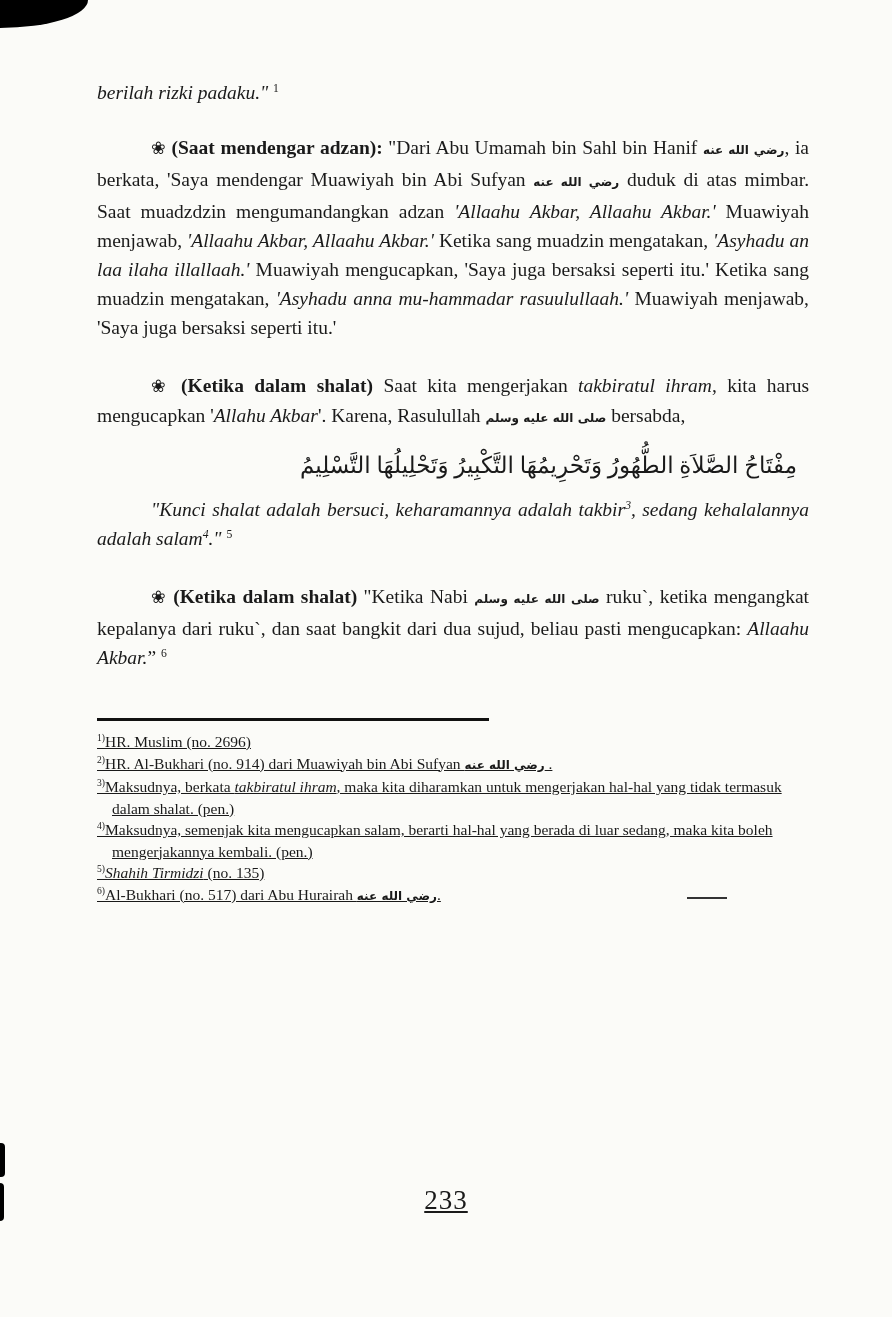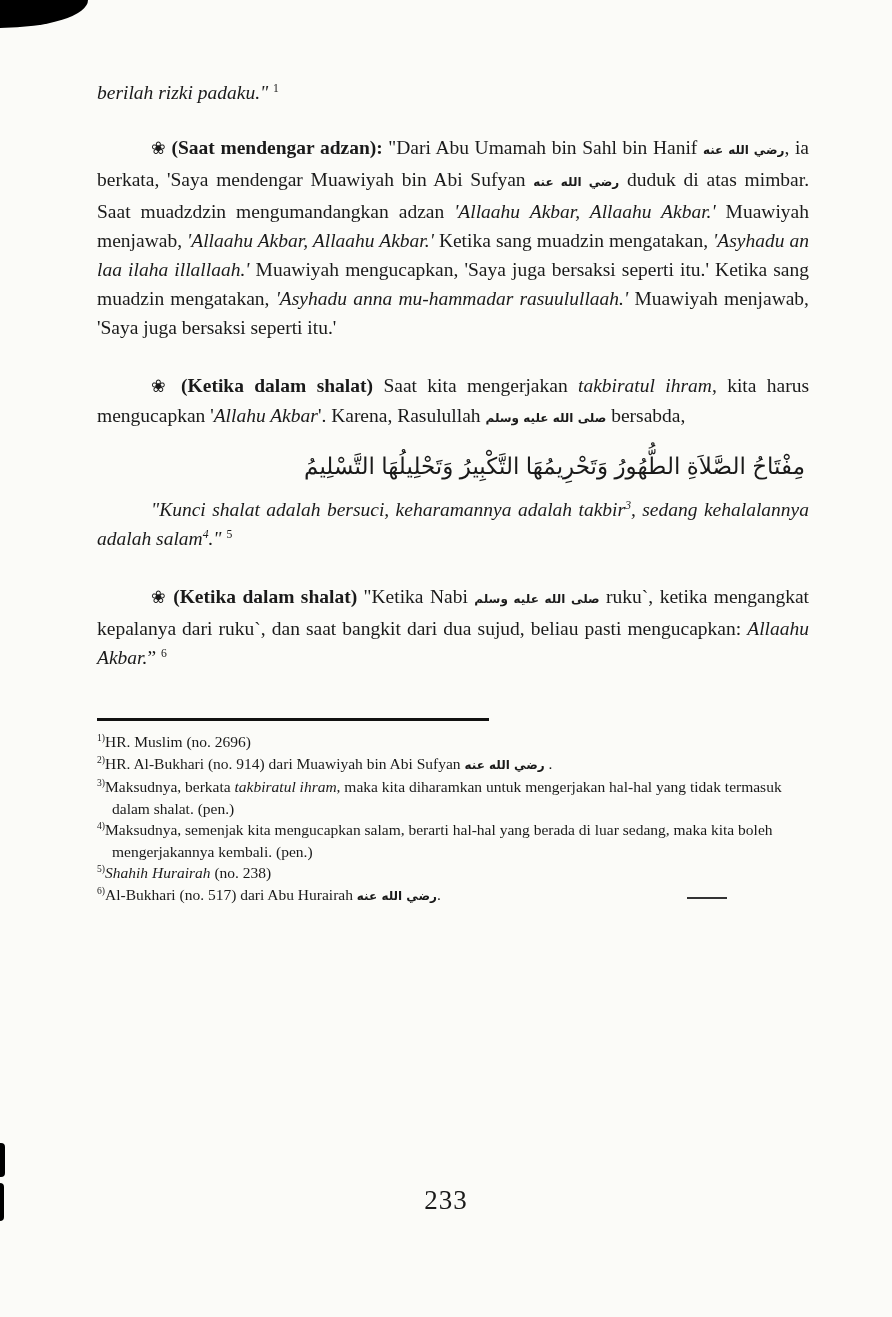--- a/index.html
+++ b/index.html
@@ -27,39 +27,39 @@
   .run-orn{font-style:normal;font-weight:normal;font-size:0.9em;}
   sup.run-sup{font-size:0.6em;font-style:normal;line-height:0;}
   sup.run-supi{font-size:0.6em;font-style:italic;line-height:0;}
   .run-ar{
     font-family:"DejaVu Sans",sans-serif;
     font-size:12px;font-style:normal;font-weight:bold;
     letter-spacing:0;white-space:nowrap;
   }
   .arabic-line{
     direction:rtl;text-align:right;
-    font-family:Liberation Sans, sans-serif;
+    font-family:Liberation Serif, serif;
     font-size:23px;line-height:42px;
-    margin:12px 4px 8px 0;
+    margin:12px 12px 8px 0;
     font-weight:normal;
   }
   .footnote-rule{
     width:392px;height:3px;background:#111;
     margin:46px 0 10px 0;border:none;
   }
   .footnotes{
     font-size:15.5px;line-height:21.5px;text-align:left;
   }
   .footnotes p{
-    padding-left:15px;text-indent:-15px;
+    padding-left:15px;text-indent:-15px;text-decoration:underline;
   }
   .footnotes sup{font-size:0.62em;line-height:0;}
   .page-number{
     position:absolute;left:0;top:1185px;width:892px;
-    text-align:center;font-size:27px;letter-spacing:1px;
+    text-align:center;font-size:27px;letter-spacing:1px;text-decoration:underline;
   }
   
   .corner-blob{
     position:absolute;left:0;top:0;width:88px;height:28px;
     background:#000;border-bottom-right-radius:88px 28px;
   }
   .edge-mark-1{
     position:absolute;left:0;top:1143px;width:5px;height:34px;
     background:#000;border-radius:0 4px 4px 0;
   }
@@ -95,19 +95,19 @@
 
   <p class="body-text indent block-gap"><span class="run-orn">❀ </span><span class="run-b">(Ketika dalam shalat) </span><span class="run-n">"Ketika Nabi </span><span class="run-ar">صلى الله عليه وسلم</span><span class="run-n"> ruku`, ketika mengangkat kepalanya dari ruku`, dan saat bangkit dari dua sujud, beliau pasti mengucapkan: </span><span class="run-i">Allaahu Akbar.</span><span class="run-n">” </span><sup class="run-sup">6</sup></p>
 
   <div class="footnote-rule"></div>
 
   <div class="footnotes">
     <p><sup>1)</sup><span><span class="run-n">HR. Muslim (no. 2696)</span></span></p>
     <p><sup>2)</sup><span><span class="run-n">HR. Al-Bukhari (no. 914) dari Muawiyah bin Abi Sufyan </span><span class="run-ar">رضي الله عنه</span><span class="run-n"> .</span></span></p>
     <p><sup>3)</sup><span><span class="run-n">Maksudnya, berkata </span><span class="run-i">takbiratul ihram</span><span class="run-n">, maka kita diharamkan untuk mengerjakan hal-hal yang tidak termasuk dalam shalat. (pen.)</span></span></p>
     <p><sup>4)</sup><span><span class="run-n">Maksudnya, semenjak kita mengucapkan salam, berarti hal-hal yang berada di luar sedang, maka kita boleh mengerjakannya kembali. (pen.)</span></span></p>
-    <p><sup>5)</sup><span><span class="run-i">Shahih Hurairah</span><span class="run-n"> (no. 238)</span></span></p>
+    <p><sup>5)</sup><span><span class="run-i">Shahih Tirmidzi</span><span class="run-n"> (no. 135)</span></span></p>
     <p><sup>6)</sup><span><span class="run-n">Al-Bukhari (no. 517) dari Abu Hurairah </span><span class="run-ar">رضي الله عنه</span><span class="run-n">.</span></span></p>
   </div>
 
 </div>
 
 <div class="page-number">233</div>
 
 </body></html>

